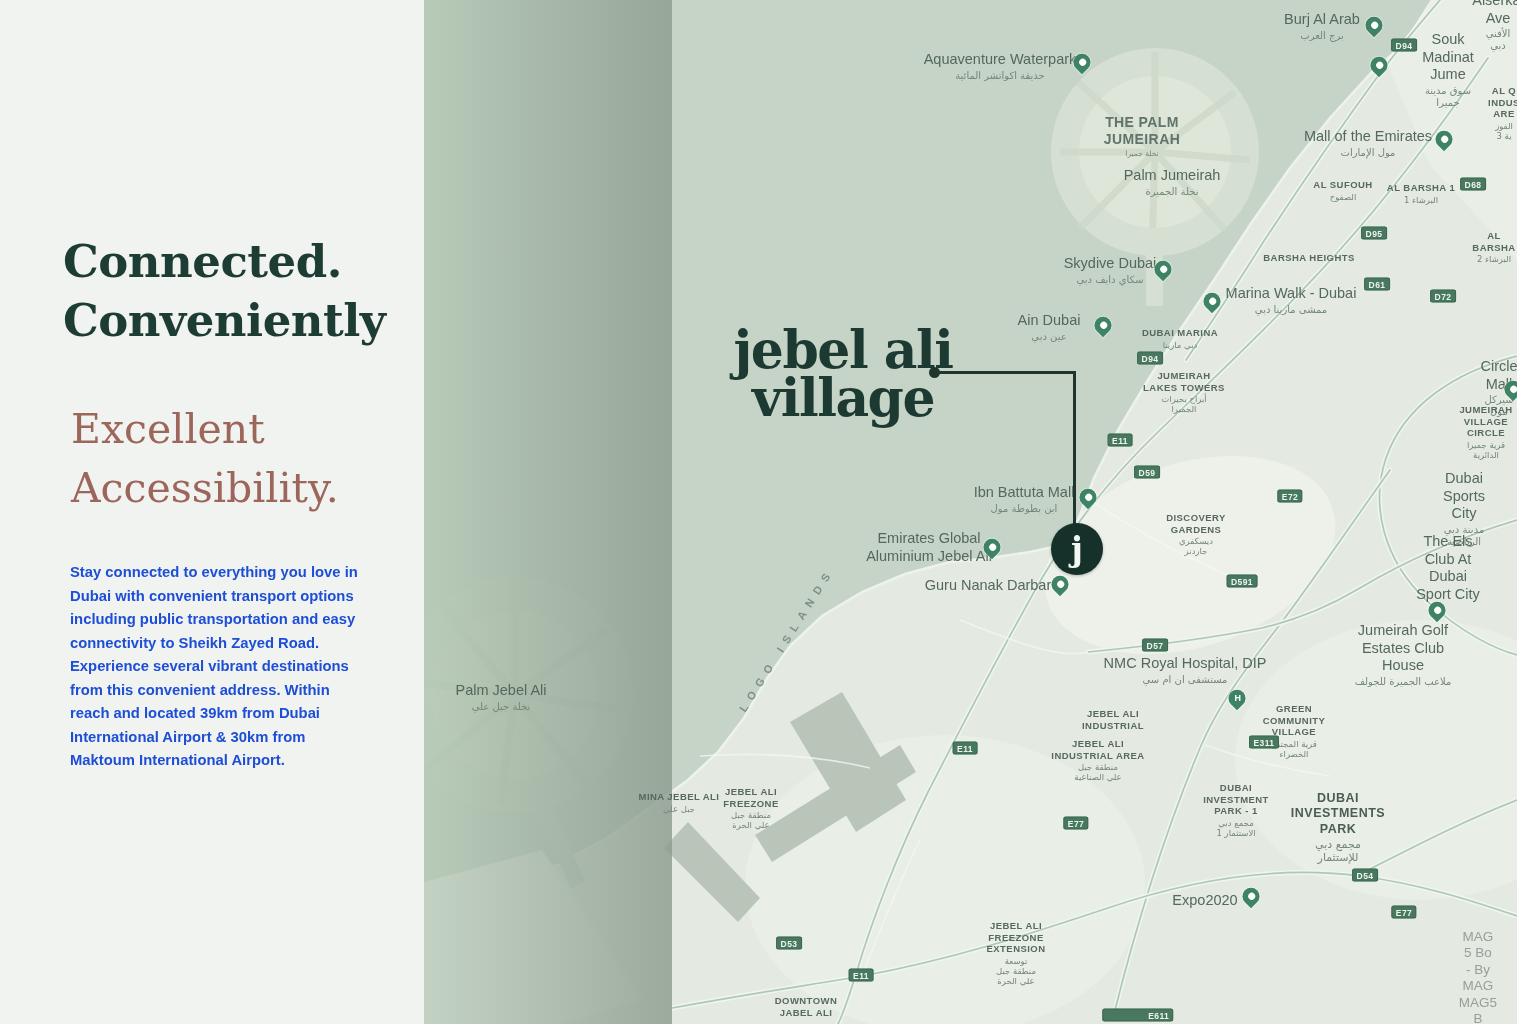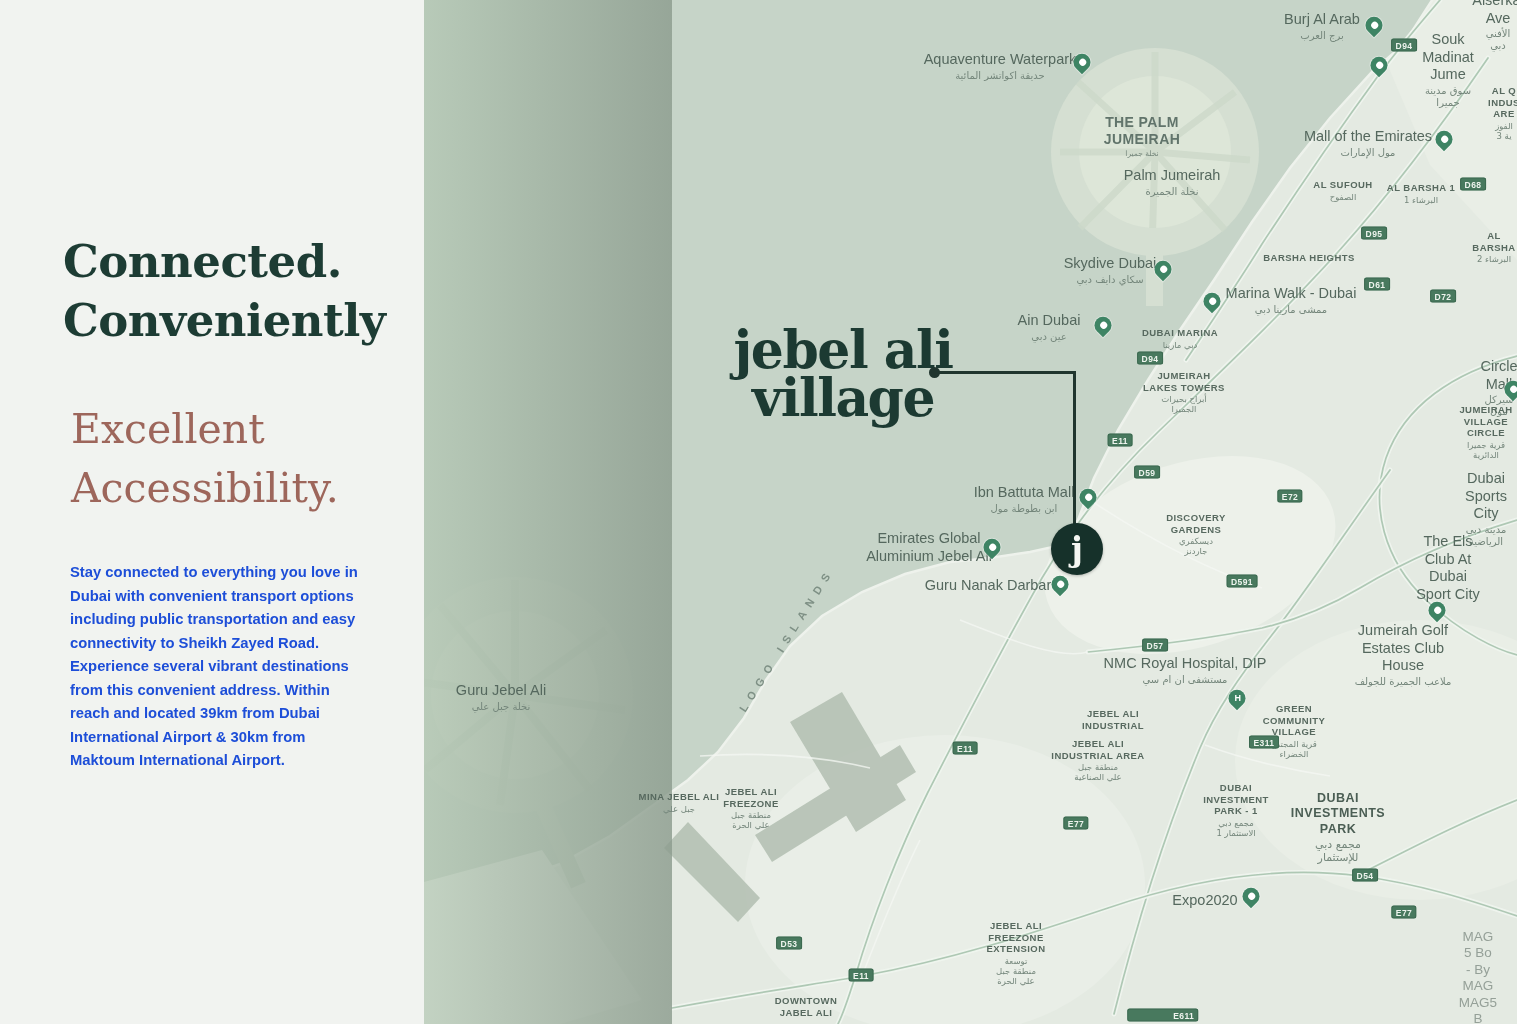--- a/index.html
+++ b/index.html
@@ -178,21 +178,21 @@
       <div class="lbl area" style="left: 1486px; top: 432px;"><div class="t">JUMEIRAH
 VILLAGE CIRCLE</div><div class="s">قرية جميرا
 الدائرية</div></div>
       <div class="lbl poi-lg" style="left: 1024px; top: 499px;"><div class="t">Ibn Battuta Mall</div><div class="s">ابن بطوطة مول</div></div>
       <div class="lbl area" style="left: 1196px; top: 534px;"><div class="t">DISCOVERY
 GARDENS</div><div class="s">ديسكفري
 جاردنز</div></div>
       <div class="lbl poi-lg" style="left: 929px; top: 548px;"><div class="t">Emirates Global
 Aluminium Jebel Ali</div></div>
       <div class="lbl poi-lg" style="left: 988px; top: 586px;"><div class="t">Guru Nanak Darbar</div></div>
-      <div class="lbl poi-lg" style="left: 1464px; top: 509px; margin-left: 22px;"><div class="t">Dubai Sports City</div><div class="s">مدينة دبي الرياضية</div></div>
+      <div class="lbl poi-lg" style="left: 1464px; top: 509px;"><div class="t">Dubai Sports City</div><div class="s">مدينة دبي الرياضية</div></div>
       <div class="lbl poi-lg" style="left: 1448px; top: 568px;"><div class="t">The Els Club At
 Dubai Sport City</div></div>
       <div class="lbl poi-lg" style="left: 1403px; top: 655px;"><div class="t">Jumeirah Golf
 Estates Club House</div><div class="s">ملاعب الجميرة للجولف</div></div>
       <div class="lbl poi-lg" style="left: 1185px; top: 670px;"><div class="t">NMC Royal Hospital, DIP</div><div class="s">مستشفى ان ام سي</div></div>
       <div class="lbl area" style="left: 1294px; top: 731px;"><div class="t">GREEN
 COMMUNITY
 VILLAGE</div><div class="s">قرية المجتمع
 الخضراء</div></div>
       <div class="lbl area" style="left: 1113px; top: 720px;"><div class="t">JEBEL ALI
@@ -201,21 +201,21 @@
 INDUSTRIAL AREA</div><div class="s">منطقة جبل
 علي الصناعية</div></div>
       <div class="lbl area" style="left: 1236px; top: 810px;"><div class="t">DUBAI
 INVESTMENT
 PARK - 1</div><div class="s">مجمع دبي
 الاستثمار 1</div></div>
       <div class="lbl area-lg" style="left: 1338px; top: 828px;"><div class="t">DUBAI
 INVESTMENTS
 PARK</div><div class="s">مجمع دبي
 للإستثمار</div></div>
-      <div class="lbl poi-lg" style="left: 501px; top: 697px;"><div class="t">Guru Jebel Ali</div><div class="s">نخلة جبل علي</div></div>
+      <div class="lbl poi-lg" style="left: 501px; top: 697px;"><div class="t">Palm Jebel Ali</div><div class="s">نخلة جبل علي</div></div>
       <div class="lbl area" style="left: 679px; top: 802px;"><div class="t">MINA JEBEL ALI</div><div class="s">جبل علي</div></div>
       <div class="lbl area" style="left: 751px; top: 808px;"><div class="t">JEBEL ALI
 FREEZONE</div><div class="s">منطقة جبل
 علي الحرة</div></div>
       <div class="lbl area" style="left: 1016px; top: 953px;"><div class="t">JEBEL ALI
 FREEZONE
 EXTENSION</div><div class="s">توسعة
 منطقة جبل
 علي الحرة</div></div>
       <div class="lbl poi-lg" style="left: 1205px; top: 901px;"><div class="t">Expo2020</div></div>
@@ -282,21 +282,21 @@
       <div class="badge" style="left: 1290px; top: 496px;">E72</div>
       <div class="badge" style="left: 1226px; top: 581px; margin-left: 16px;">D591</div>
       <div class="badge" style="left: 1155px; top: 645px;">D57</div>
       <div class="badge" style="left: 1264px; top: 742px;">E311</div>
       <div class="badge" style="left: 965px; top: 748px;">E11</div>
       <div class="badge" style="left: 1076px; top: 823px;">E77</div>
       <div class="badge" style="left: 1365px; top: 875px;">D54</div>
       <div class="badge" style="left: 1404px; top: 912px;">E77</div>
       <div class="badge" style="left: 789px; top: 943px;">D53</div>
       <div class="badge" style="left: 861px; top: 975px;">E11</div>
-      <div class="badge" style="left: 1163px; top: 1015px; padding-left: 46px;">E611</div>
+      <div class="badge" style="left: 1138px; top: 1015px; padding-left: 46px;">E611</div>
     </div>
 
   <div id="wordmark">
     <div>jebel ali</div>
     <div>village</div>
   </div>
   <div id="callout-dot"></div>
   <div id="callout-hline"></div>
   <div id="callout-vline"></div>
   <div id="j-marker">

